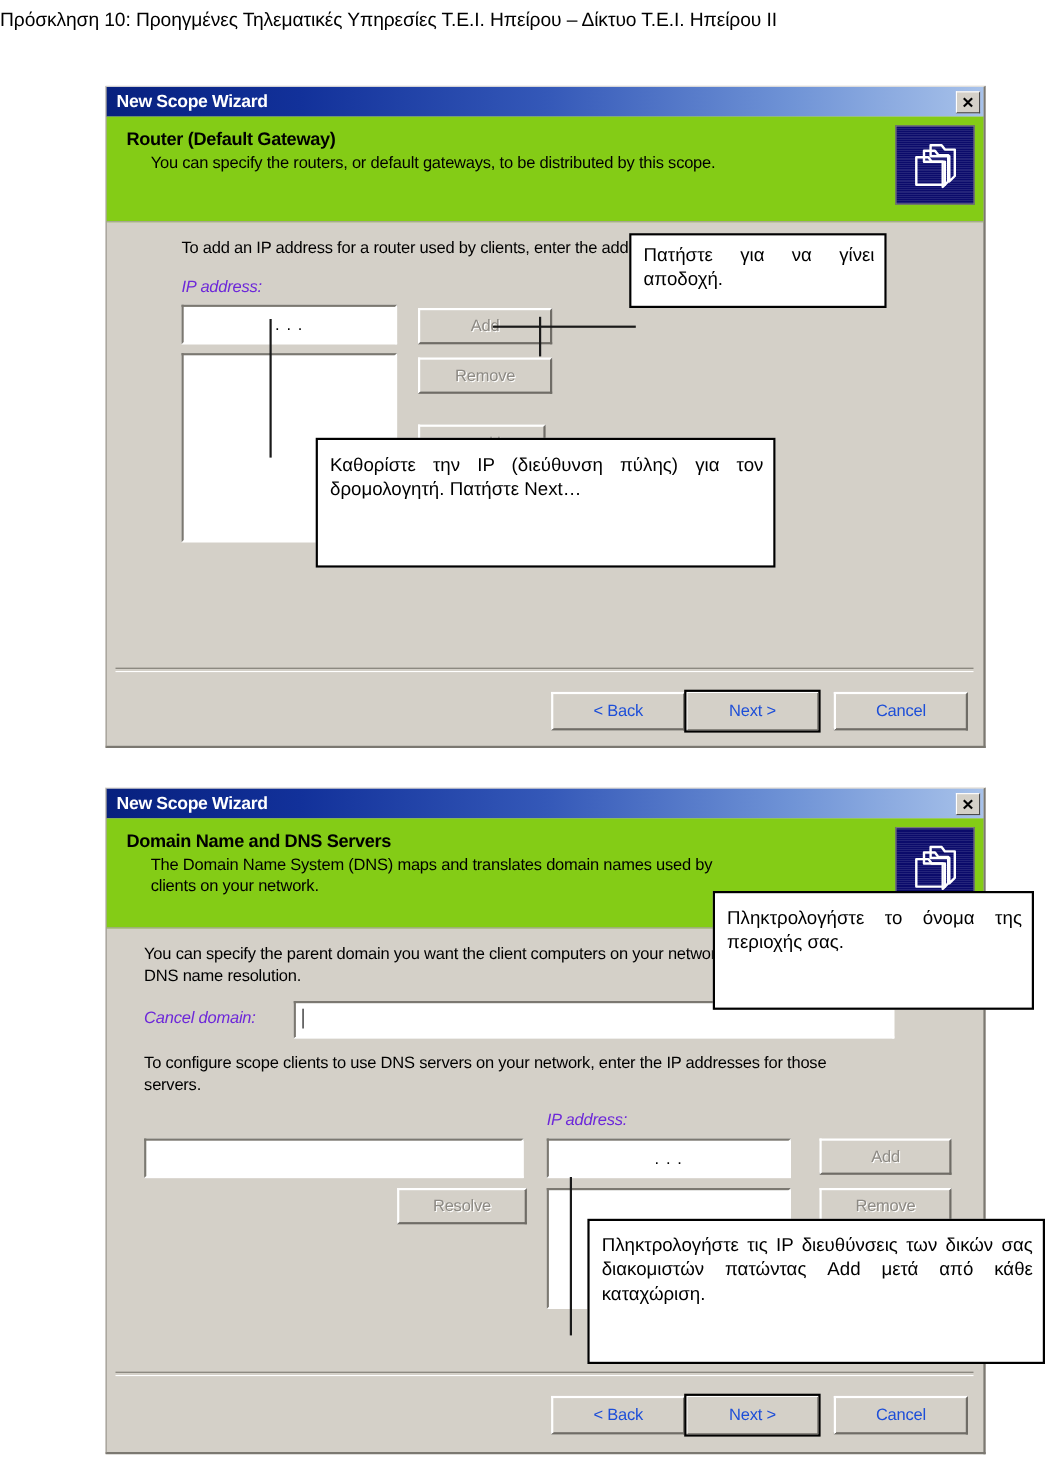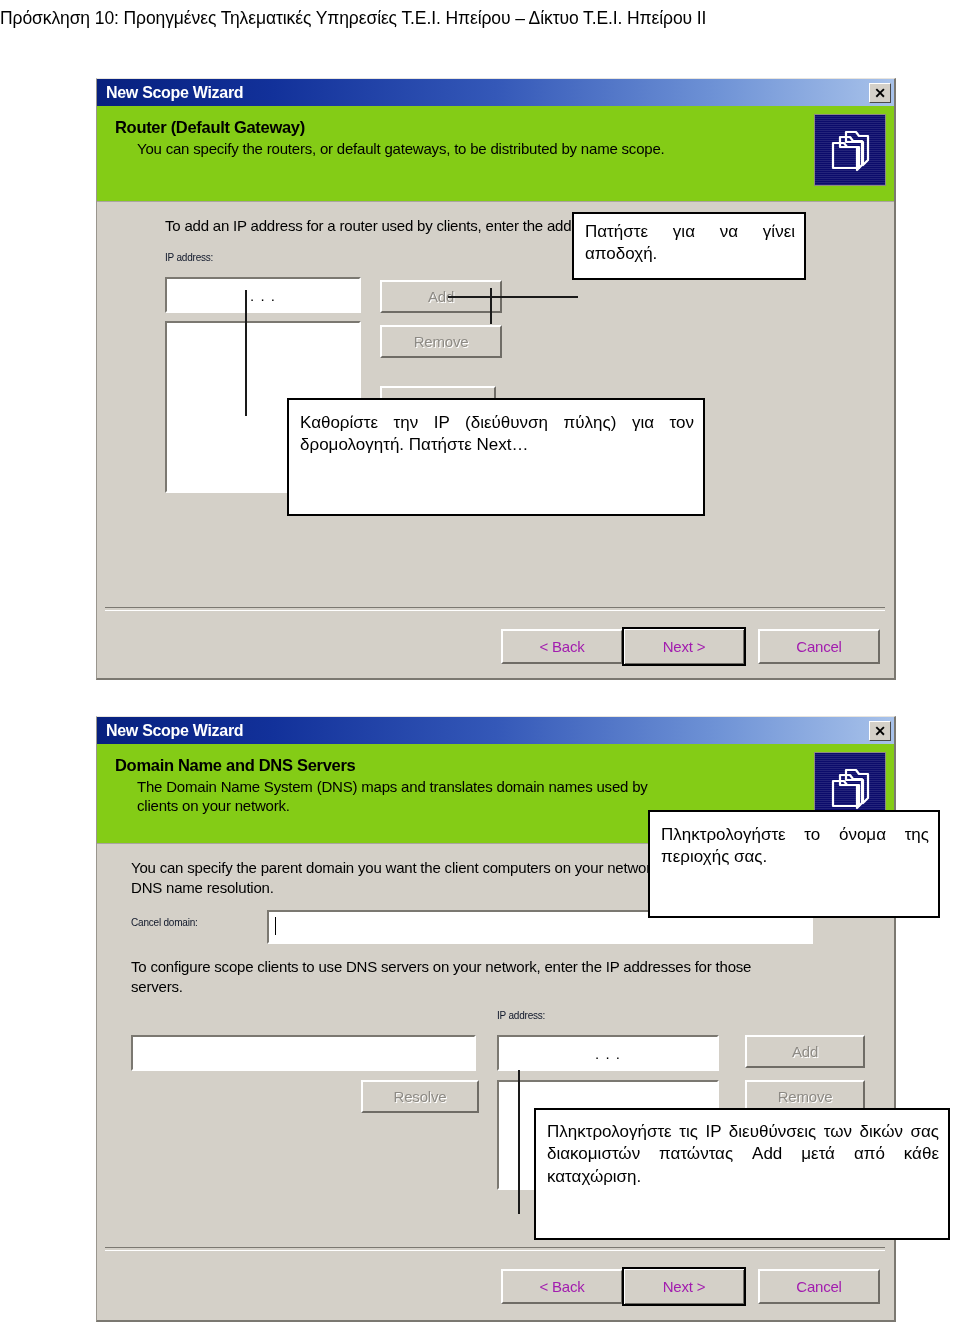--- a/index.html
+++ b/index.html
@@ -115,23 +115,24 @@
     box-sizing: border-box;
   }
   .body-text {
     font-size: 15px;
     color: #000;
     letter-spacing: -0.2px;
     line-height: 1.3;
     white-space: nowrap;
   }
   .field-label {
-    font-size: 10px;
-    color: #0f172a;
+    font-size: 15px;
+    color: #6d28d9;
     letter-spacing: -0.2px;
+    font-style: italic;
   }
 
   
   .sunken {
     background: #ffffff;
     border-top: 2px solid #7b7871;
     border-left: 2px solid #7b7871;
     border-right: 2px solid #ffffff;
     border-bottom: 2px solid #ffffff;
     box-sizing: border-box;
@@ -151,21 +152,21 @@
     border-top: 2px solid #ffffff;
     border-left: 2px solid #ffffff;
     border-right: 2px solid #6f6c66;
     border-bottom: 2px solid #6f6c66;
     display: flex;
     align-items: center;
     justify-content: center;
     font-size: 15px;
     letter-spacing: -0.2px;
     box-sizing: border-box;
-    color: #a21caf;
+    color: #1d4ed8;
   }
   .btn.disabled {
     color: #8d8a84;
     text-shadow: 1px 1px 0 #ffffff;
   }
   .btn.default {
     border: 2px solid #000000;
     box-shadow: inset 1px 1px 0 #ffffff, inset -1px -1px 0 #6f6c66;
   }
 
@@ -203,21 +204,21 @@
 
 <div class="dialog" style="left:96px; top:78px; width:800px; height:602px;">
 
   <div class="titlebar">
     <span class="titlebar-text">New Scope Wizard</span>
     <div class="close-btn">✕</div>
   </div>
 
   <div class="header-panel" style="height:96px;">
     <div class="header-title">Router (Default Gateway)</div>
-    <div class="header-sub">You can specify the routers, or default gateways, to be distributed by name scope.</div>
+    <div class="header-sub">You can specify the routers, or default gateways, to be distributed by this scope.</div>
     <div class="wizard-icon">
       <svg width="52" height="48" viewBox="0 0 52 48" aria-hidden="true">
         <g fill="none" stroke="#ffffff" stroke-width="2.2" stroke-linejoin="round">
           <path d="M22 6 h10 l3 4 h9 v24 l-5 5 V16 h-17 z"></path>
           <path d="M16 11 h10 l3 4 h9 v24 l-5 5 V21 h-17 z"></path>
           <path d="M9 17 h11 l3 4 h12 v21 h-26 z"></path>
         </g>
       </svg>
     </div>
   </div>

